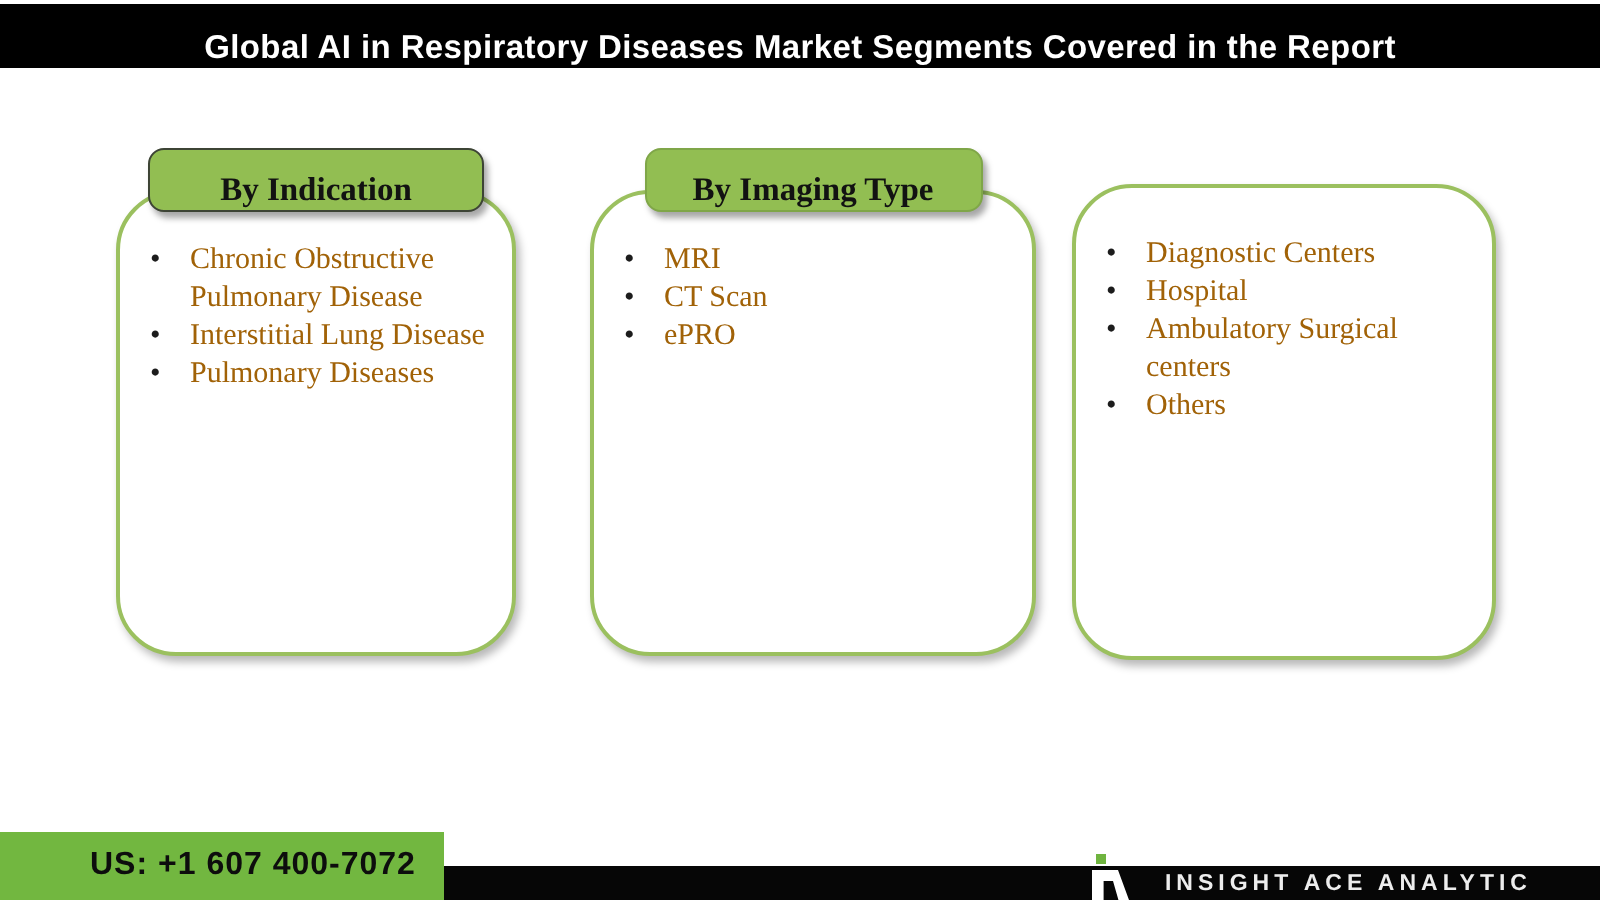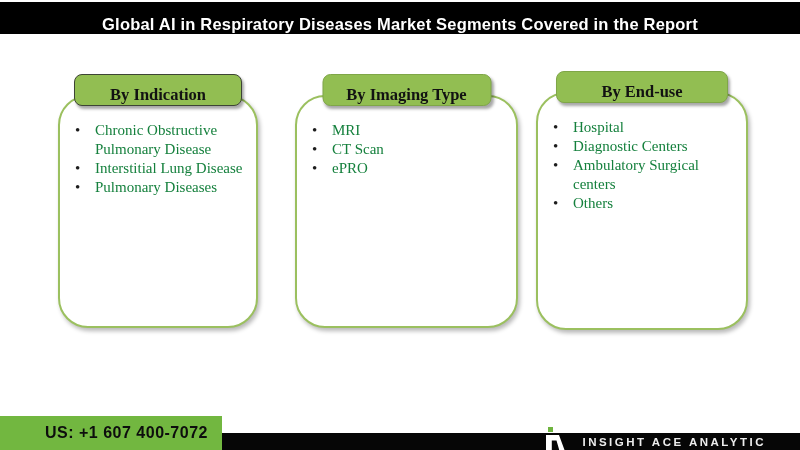--- a/index.html
+++ b/index.html
@@ -43,21 +43,21 @@
   }
   .hw-1 { width:168px; }
   .hw-2 { width:169px; }
   .hw-3 { width:172px; }
 
   .panel ul {
     list-style:none; margin:0; padding:24px 3px 0 15px;
   }
   .panel li {
     display:flex; align-items:flex-start;
-    font-size:15px; line-height:19px; color:#15803d;
+    font-size:15px; line-height:19px; color:#a16207;
   }
   .panel li::before {
     content:"\2022";
     flex:0 0 20px; width:20px; font-size:15px; color:#1c1c1c;
   }
 
   
   .footer {
     position:absolute; left:0; top:416px; width:800px; height:34px;
     display:flex; font-family:"Liberation Sans", sans-serif;
@@ -118,29 +118,26 @@
       <li>
           <span>CT Scan</span>
         </li>
       <li>
           <span>ePRO</span>
         </li>
     </ul>
   </section>
 
   <section class="panel panel-3">
-    <div class="panel-header hw-3">
-      <span>By End-use</span>
-    </div>
     <ul>
       <li>
-          <span>Hospital</span>
+          <span>Diagnostic Centers</span>
         </li>
       <li>
-          <span>Diagnostic Centers</span>
+          <span>Hospital</span>
         </li>
       <li>
           <span>Ambulatory Surgical centers</span>
         </li>
       <li>
           <span>Others</span>
         </li>
     </ul>
   </section>
 

